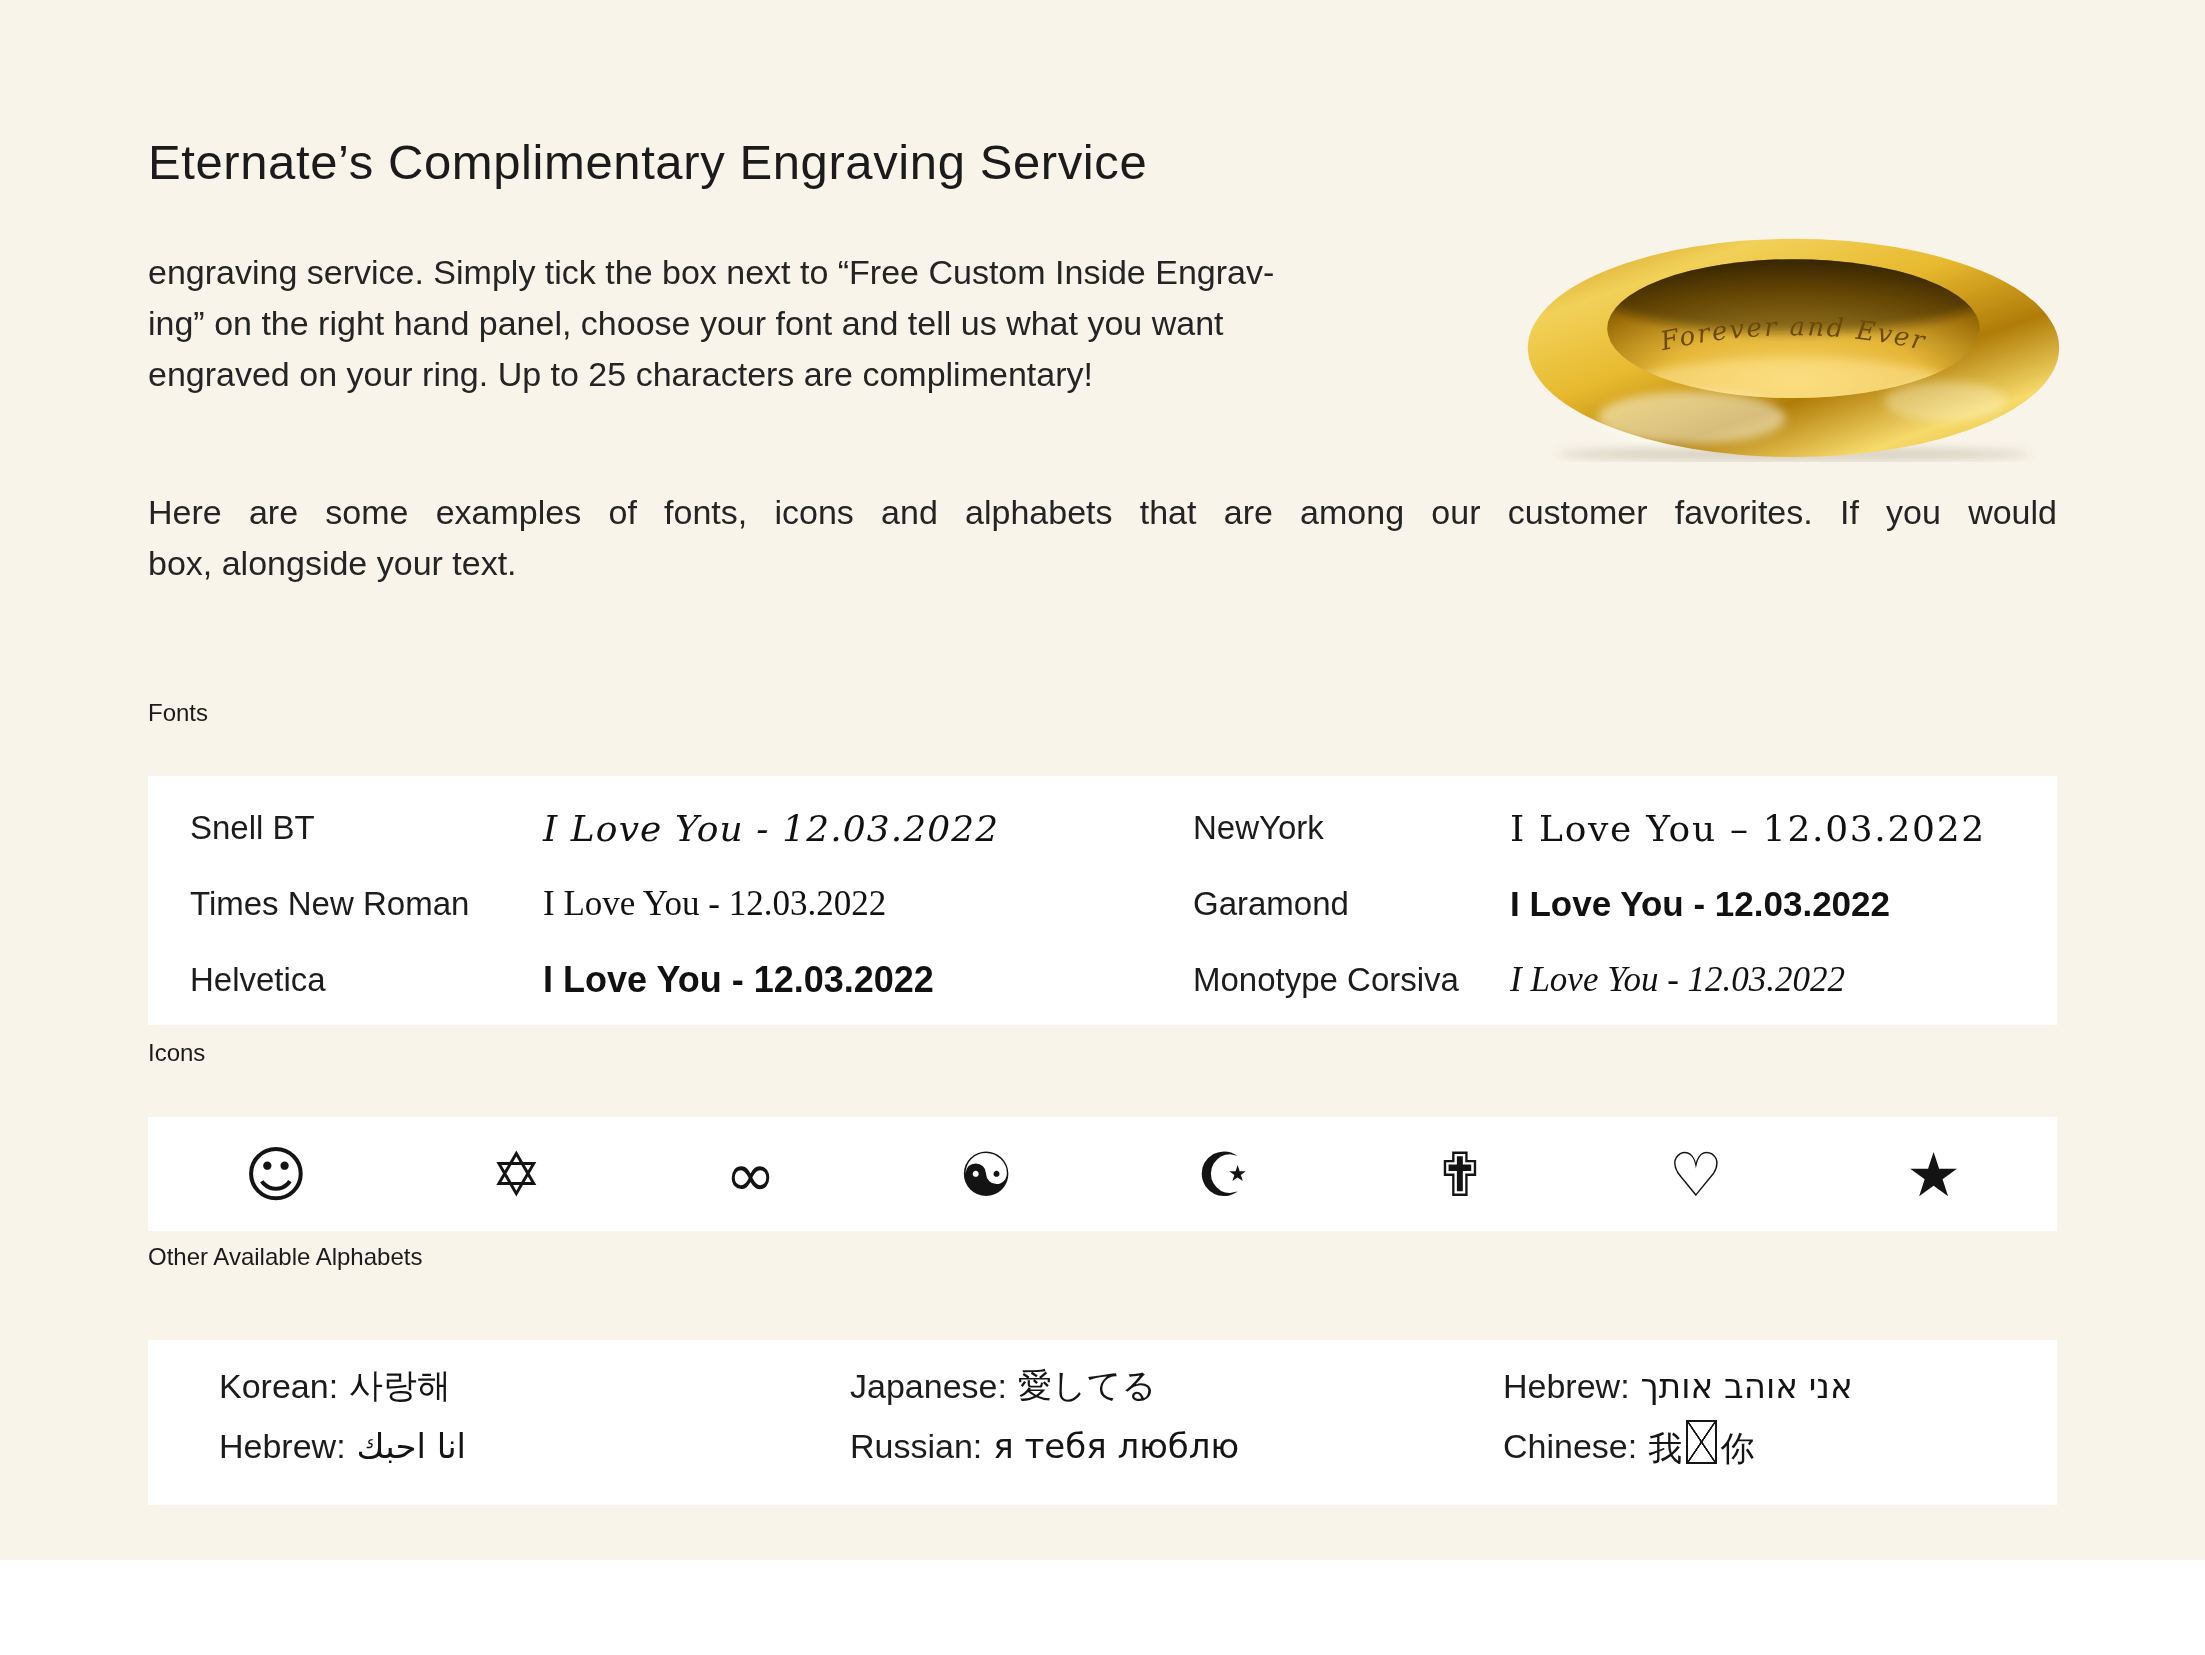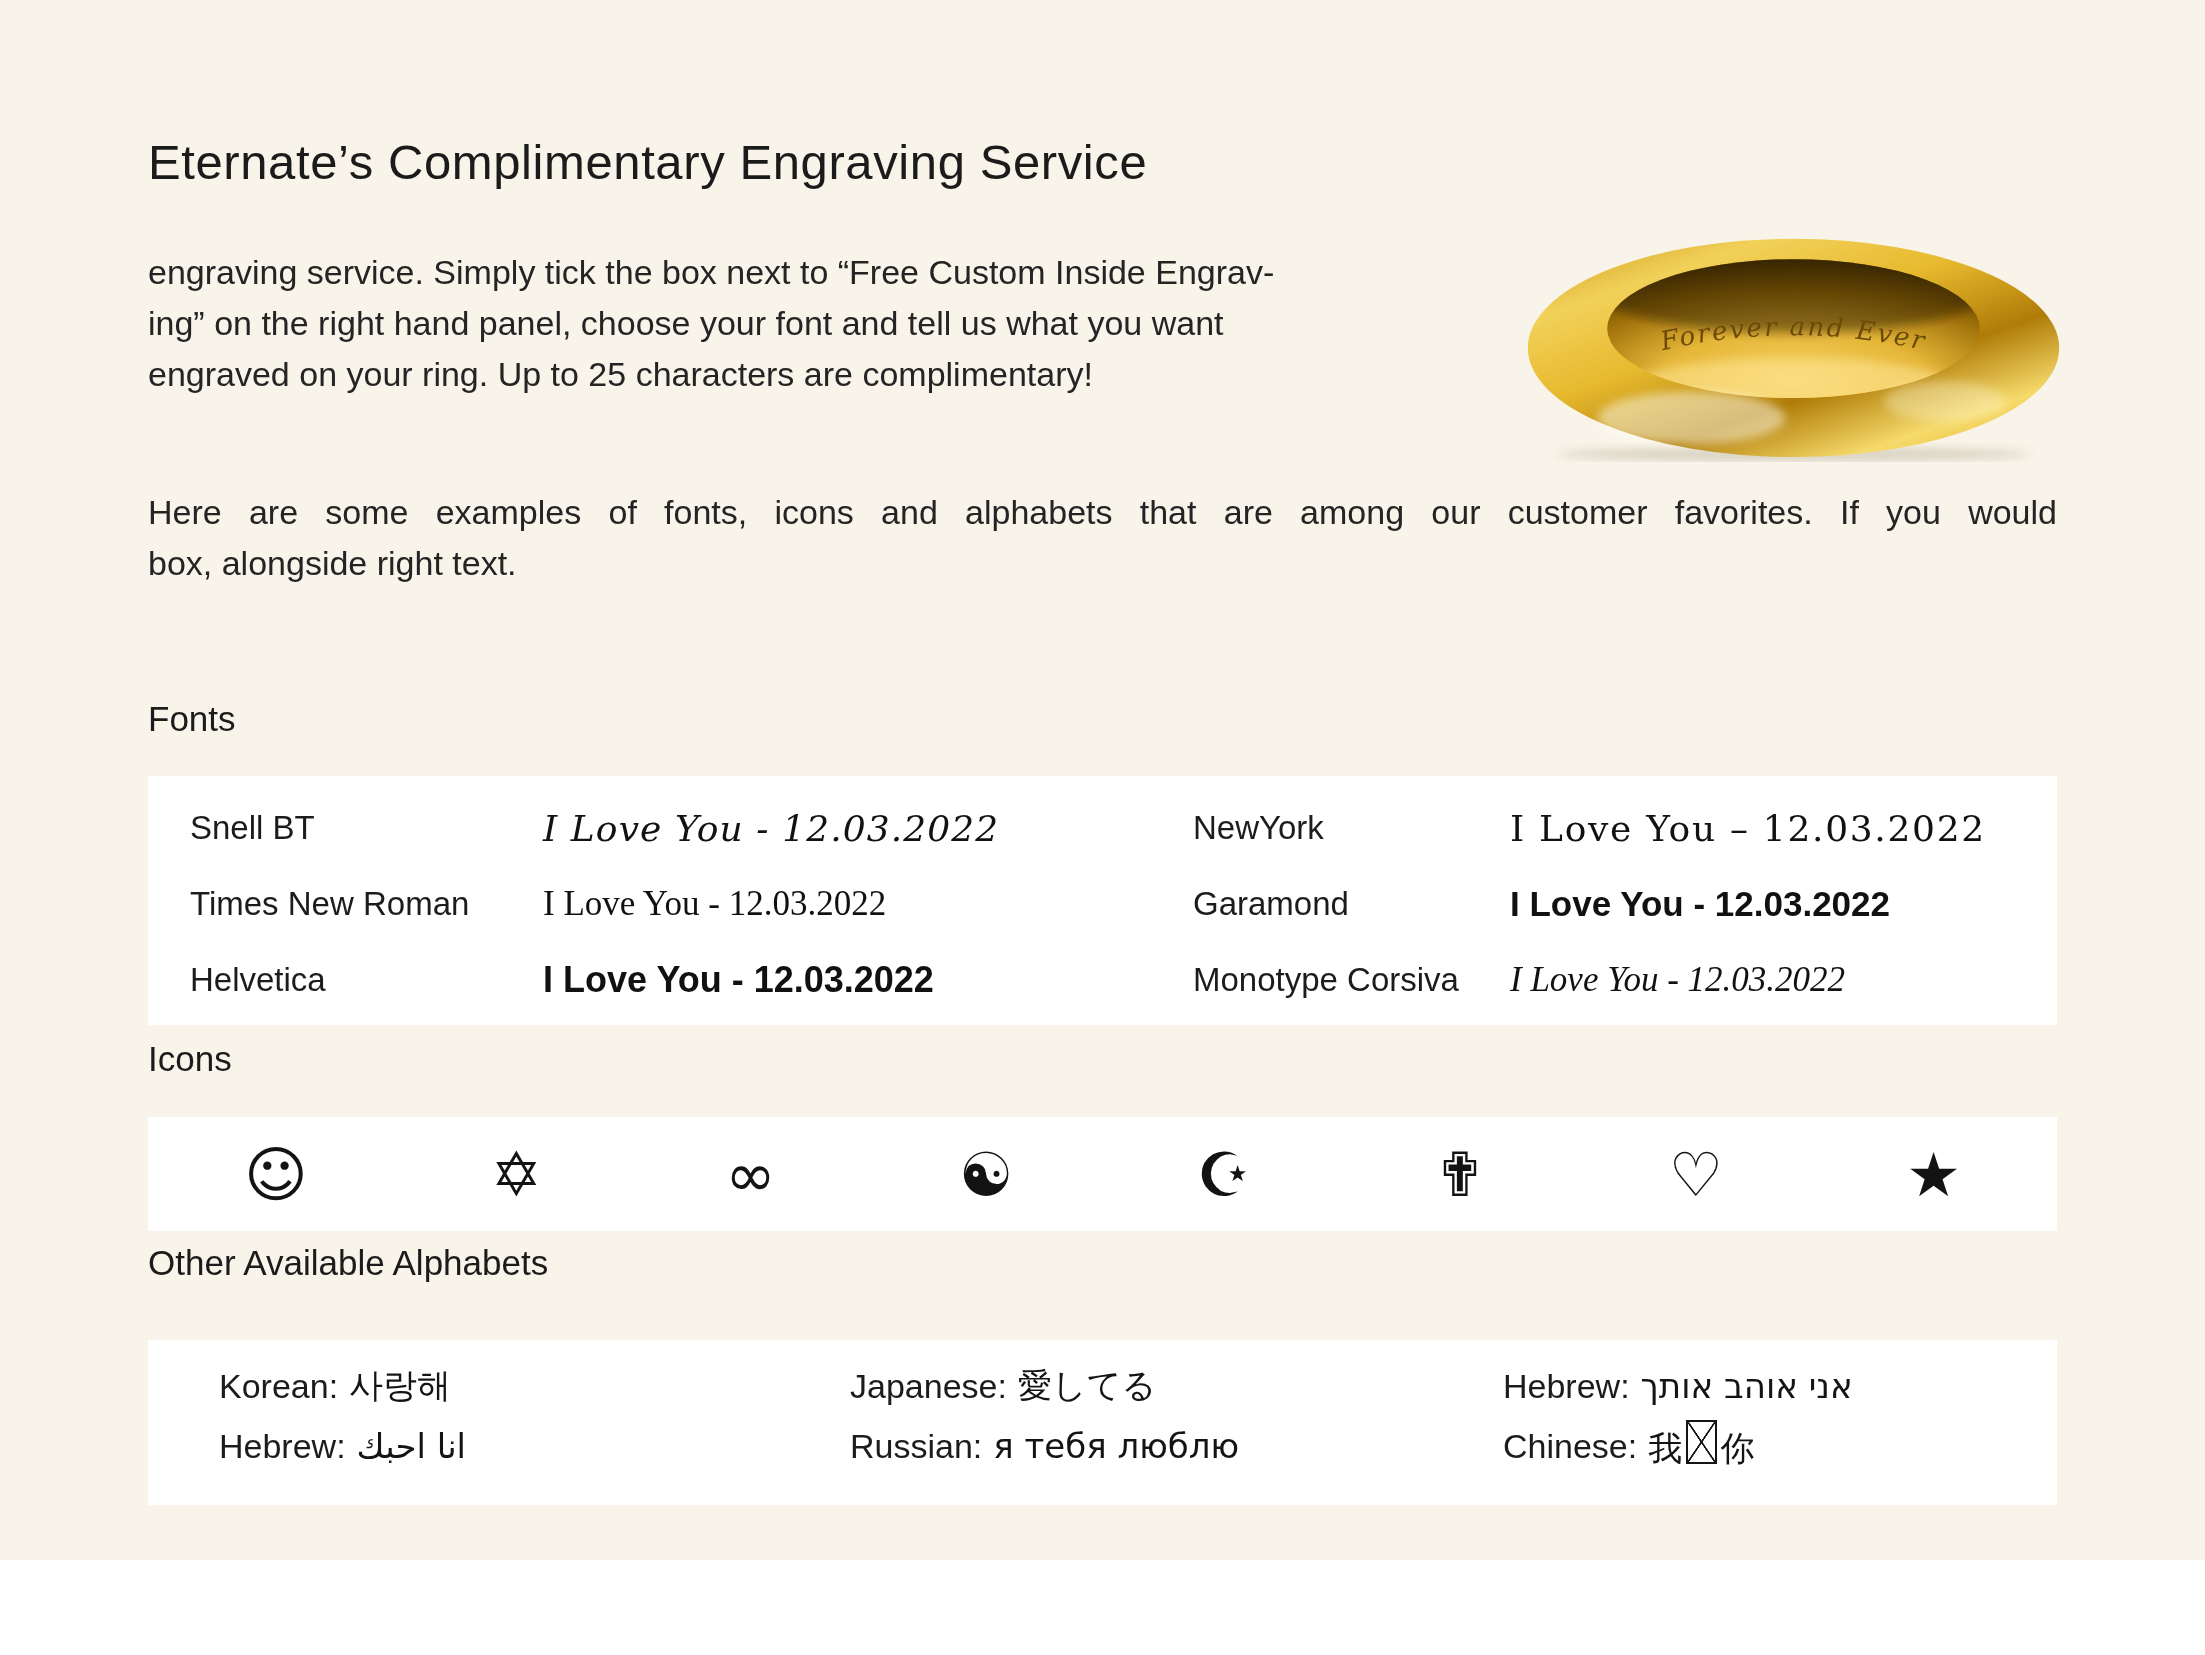--- a/index.html
+++ b/index.html
@@ -25,21 +25,21 @@
     position:absolute;left:1526px;top:236px;width:535px;height:226px;
   }
   .para2{
     position:absolute;left:148px;top:487px;width:1909px;
     font-size:34px;line-height:51px;color:#242424;
   }
   .para2 .jln{text-align:justify;text-align-last:justify;}
   .para2 .lln{text-align:left;}
   .section-h{
     position:absolute;left:148px;
-    font-size:35px;color:#1b1b1b;font-weight:400;
+    font-size:24px;color:#1b1b1b;font-weight:400;
   }
   .h-fonts{top:699px;}
   .h-icons{top:1039px;}
   .h-alpha{top:1243px;}
   .panel{
     position:absolute;left:148px;width:1909px;background:#ffffff;
   }
   .fonts-box{top:776px;height:249px;padding-top:14.3px;box-sizing:border-box;
     display:grid;grid-template-columns:954px 954px;grid-auto-rows:76px;}
   .font-row{display:flex;align-items:center;}
@@ -129,21 +129,21 @@
       <ellipse cx="300" cy="330" rx="170" ry="48" fill="rgba(255,255,240,0.5)" filter="url(#soft)"></ellipse>
       <ellipse cx="760" cy="300" rx="110" ry="36" fill="rgba(255,250,220,0.35)" filter="url(#soft)"></ellipse>
       <text font-family="DejaVu Serif, serif" font-style="italic" font-size="47" letter-spacing="4" fill="#6b4a08">
         <textPath href="#engraveArc" startOffset="50%" text-anchor="middle">Forever and Ever</textPath>
       </text>
     </svg>
   </div>
 
   <div class="para2">
     <div class="jln">Here are some examples of fonts, icons and alphabets that are among our customer favorites. If you would</div>
-    <div class="lln">box, alongside right text.</div>
+    <div class="lln">box, alongside your text.</div>
   </div>
 
   <div class="section-h h-fonts">Fonts</div>
 
   <div class="panel fonts-box">
     <div class="font-row left">
       <span class="font-name">Snell BT</span>
       <span class="font-sample sample-script">I Love You - 12.03.2022</span>
     </div>
     <div class="font-row right">

